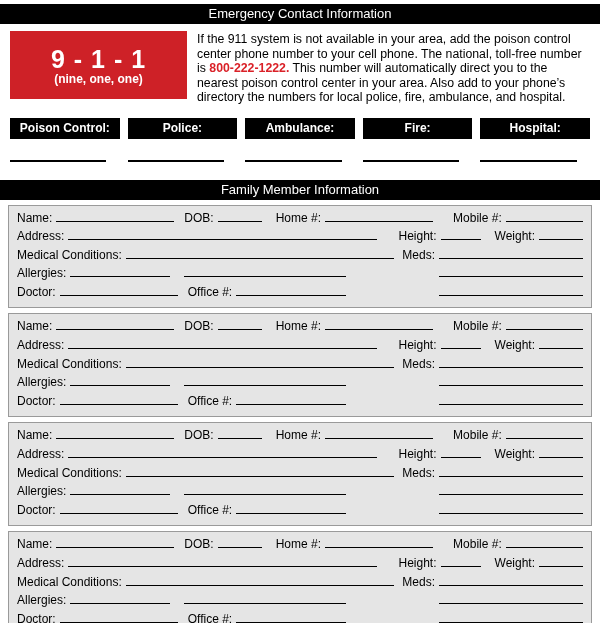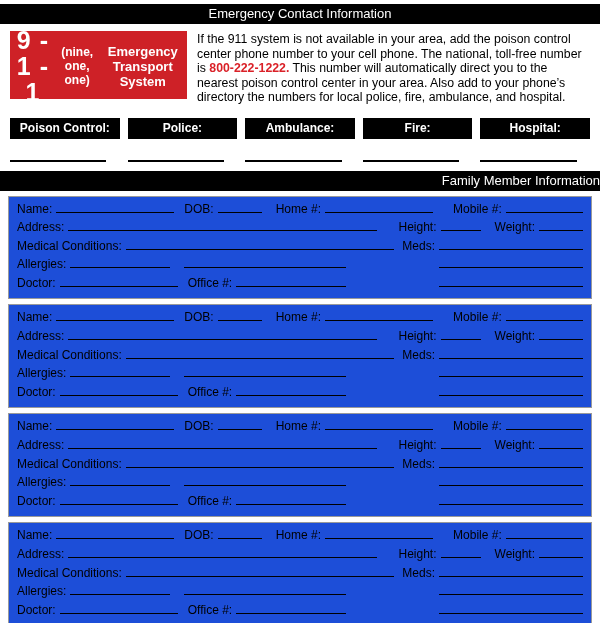--- a/index.html
+++ b/index.html
@@ -29,21 +29,21 @@
     margin: 7px 10px 0 10px;
     align-items: flex-start;
   }
   .badge-911 {
     width: 177px;
     height: 68px;
     background: #ce2127;
     color: #ffffff;
     flex: none;
     display: flex;
-    flex-direction: row;
+    flex-direction: column;
     justify-content: center;
     align-items: center;
     text-align: center;
     padding-top: 2px;
   }
   .badge-number {
     font-size: 25px;
     font-weight: bold;
     letter-spacing: 1px;
     line-height: 26px;
@@ -89,28 +89,28 @@
     margin: 0 10px;
     height: 25px;
   }
   .contact-line-cell { flex: 1; }
   .contact-line {
     display: block;
     width: 88%;
     height: 23px;
     border-bottom: 2px solid #000;
   }
-  .family-bar { margin-top: 7px; text-align: right; }
+  .family-bar { margin-top: 16px; }
   
   #member-blocks { margin-top: 5px; }
   .member-block {
     margin: 0 8px 5px 8px;
     border: 1px solid #9a9a9a;
     padding: 5px 8px 4px 8px;
-    background: #1d4ed8;
+    background: #e5e5e5;
   }
   .frow {
     display: flex;
     align-items: baseline;
     height: 18.6px;
     font-size: 12px;
     white-space: nowrap;
   }
   .lbl { flex: none; }
   .line {
@@ -140,21 +140,20 @@
 <body>
 
 <div class="section-bar">
   <span>Emergency Contact Information</span>
 </div>
 
 <div class="intro">
   <div class="badge-911">
     <div class="badge-number">9 - 1 - 1</div>
     <div class="badge-sub">(nine, one, one)</div>
-    <div class="badge-caption">Emergency Transport System</div>
   </div>
   <p class="intro-text"><span>If the 911 system is not available in your area, add the poison control center phone number to your cell phone. The national, toll-free number is </span><span class="phone">800-222-1222.</span><span> This number will automatically direct you to the nearest poison control center in your area. Also add to your phone’s directory the numbers for local police, fire, ambulance, and hospital.</span></p>
 </div>
 
 <div class="contacts-row" id="contacts-row">
     <div class="contact-box">Poison Control:</div>
     <div class="contact-box">Police:</div>
     <div class="contact-box">Ambulance:</div>
     <div class="contact-box">Fire:</div>
     <div class="contact-box">Hospital:</div>

